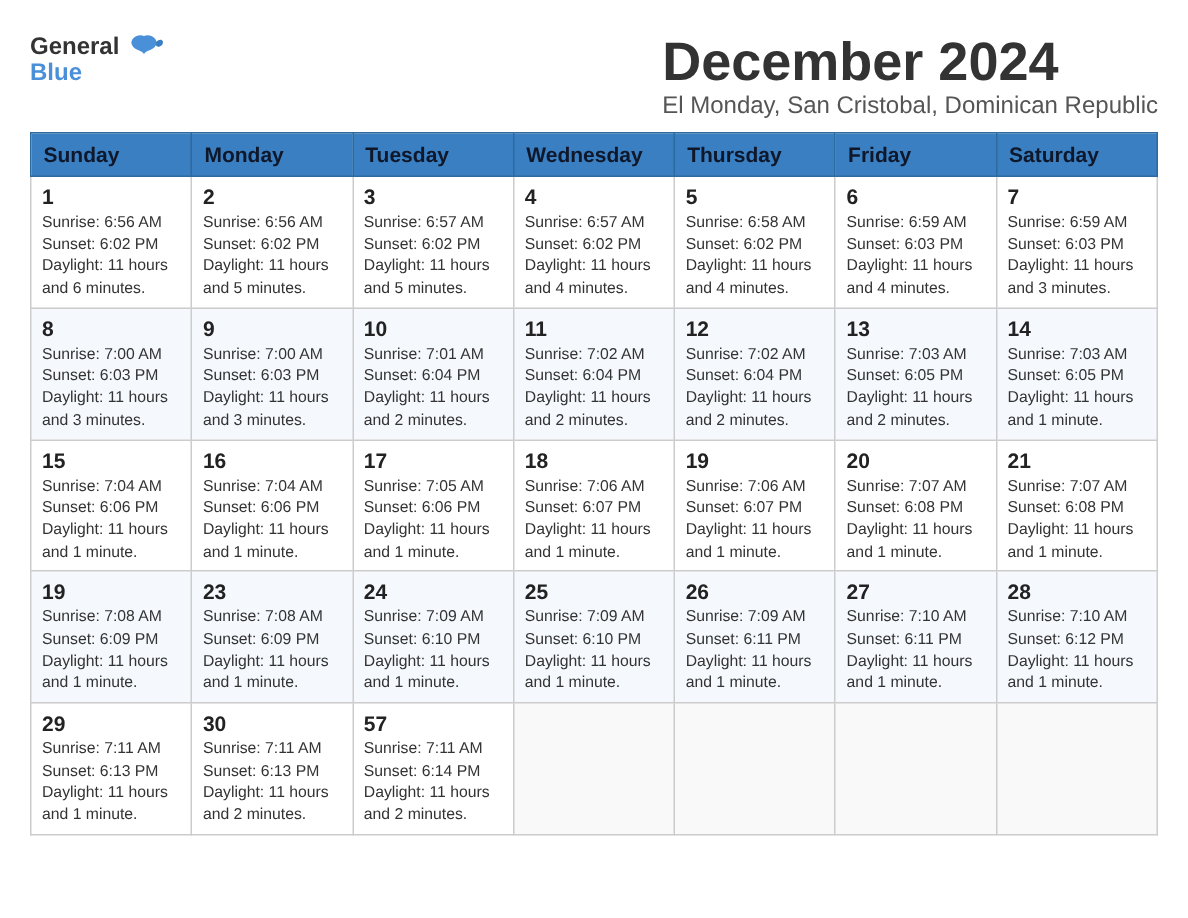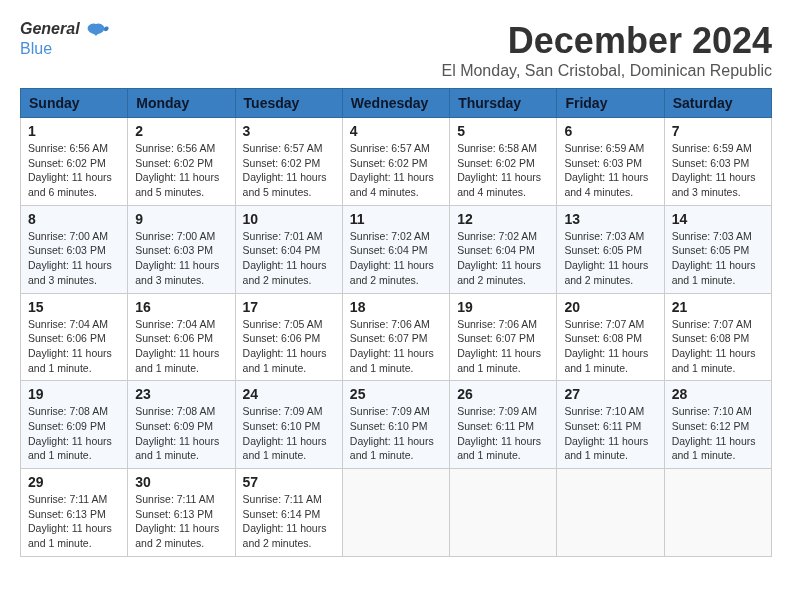--- a/index.html
+++ b/index.html
@@ -15,21 +15,21 @@
       align-items: flex-start;
       justify-content: space-between;
       margin-bottom: 4px;
     }
     .logo {
       display: flex;
       align-items: center;
       gap: 4px;
     }
     .title-section {
-      text-align: right;
+      text-align: left;
     }
     .month-title {
       font-size: 36px;
       font-weight: bold;
       color: #333;
     }
     .location-title {
       font-size: 16px;
       color: #555;
     }
@@ -75,28 +75,28 @@
     .empty-cell {
       background: #f9f9f9 !important;
     }
   </style>
 </head>
 <body>
 
 <div class="header-logo">
   <div class="logo">
     <div style="display:flex; flex-direction:column; align-items:flex-start;">
-      <div style="display:flex; font-style:italic;">
+      <div style="display:flex; align-items:center;">
         <span style="font-size:16px; font-weight:bold; color:#333;">General</span>
         <svg width="28" height="24" viewBox="0 0 28 24" style="margin-left:2px;">
           <path d="M14 4 C18 2, 24 6, 22 10 C20 14, 16 13, 14 16 C12 13, 8 14, 6 10 C4 6, 10 2, 14 4Z" fill="#4a90d9"></path>
           <path d="M22 8 C25 5, 28 7, 26 10 C24 12, 22 11, 22 10Z" fill="#3a7fc1"></path>
         </svg>
       </div>
-      <span style="font-size:16px; font-weight:normal; color:#4a90d9; margin-top:-4px;">Blue</span>
+      <span style="font-size:16px; font-weight:bold; color:#4a90d9; margin-top:-4px;">Blue</span>
     </div>
   </div>
   <div class="title-section">
     <div class="month-title">December 2024</div>
     <div class="location-title">El Monday, San Cristobal, Dominican Republic</div>
   </div>
 </div>
 
 <table class="calendar">
   <thead>

